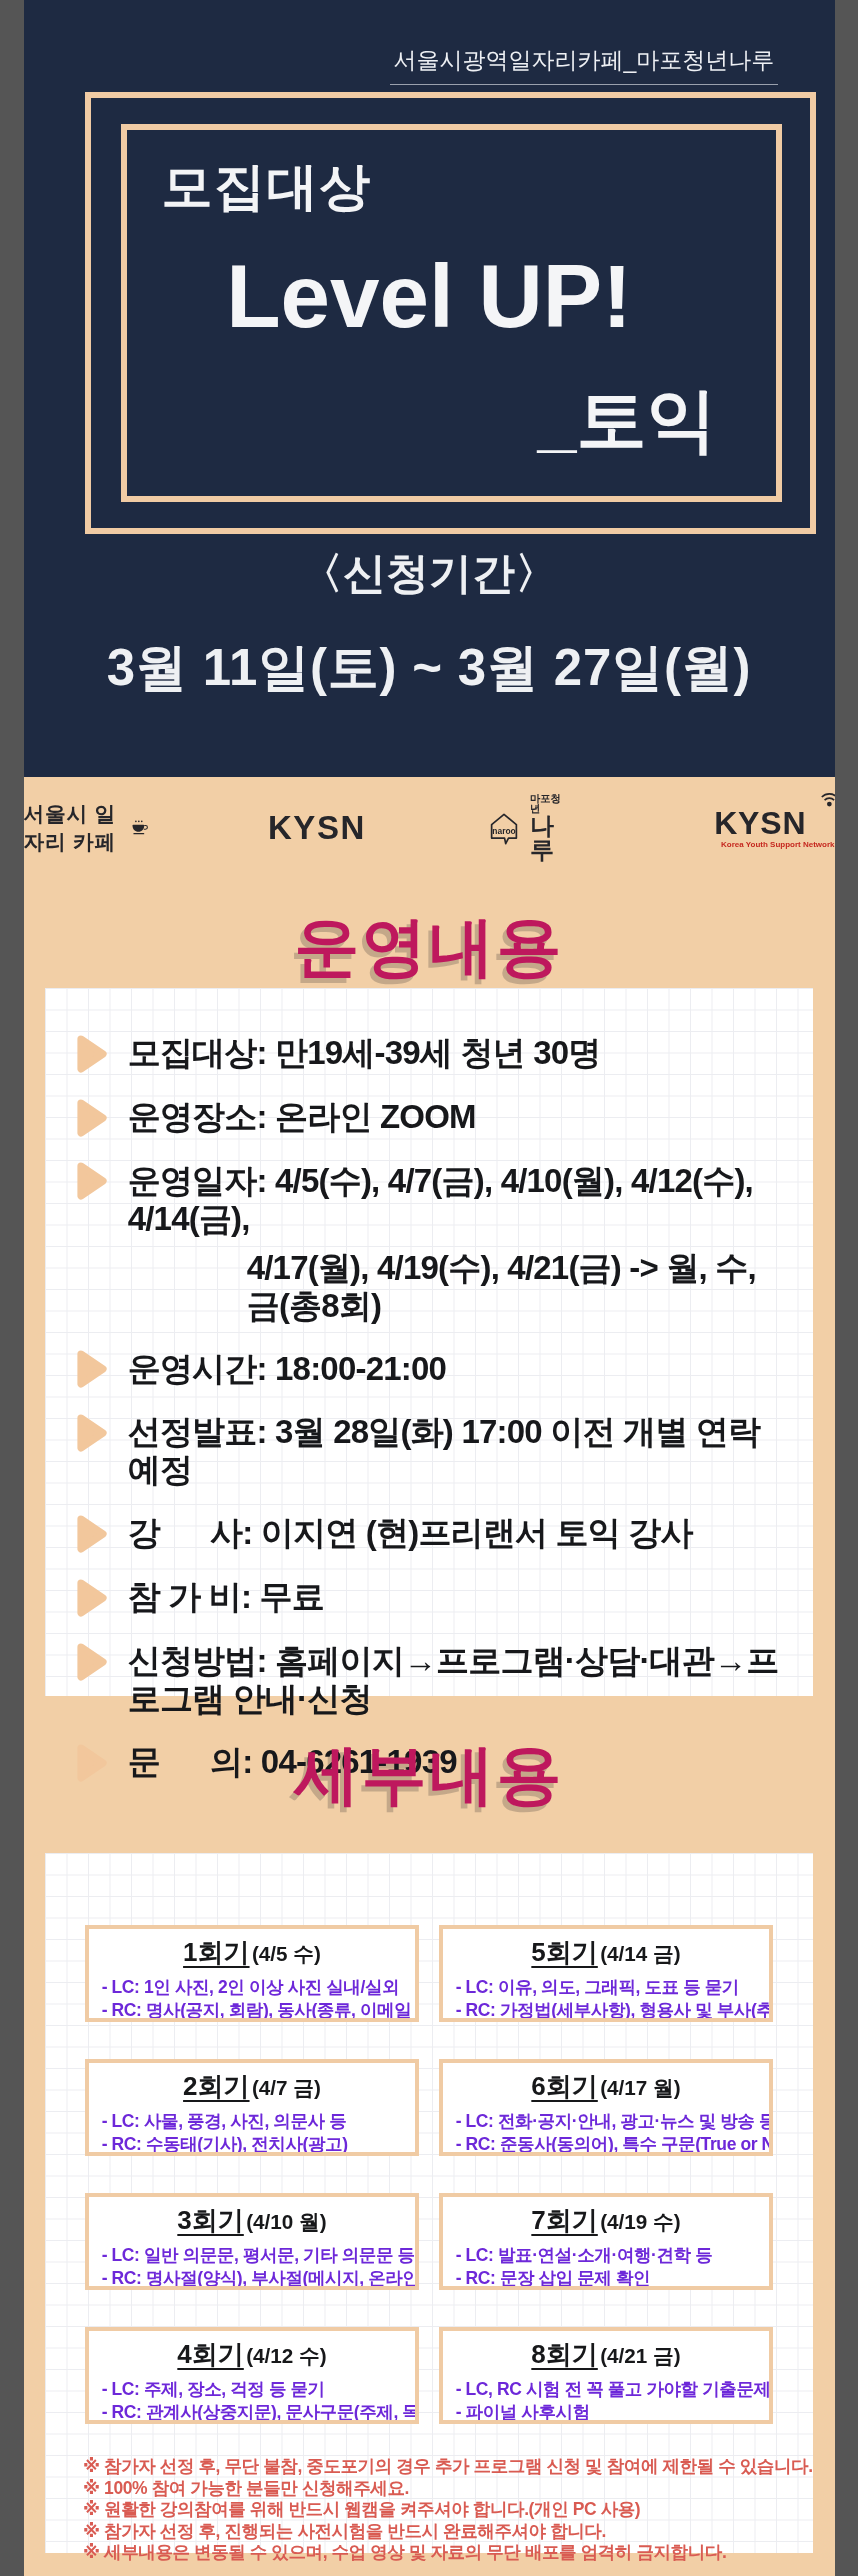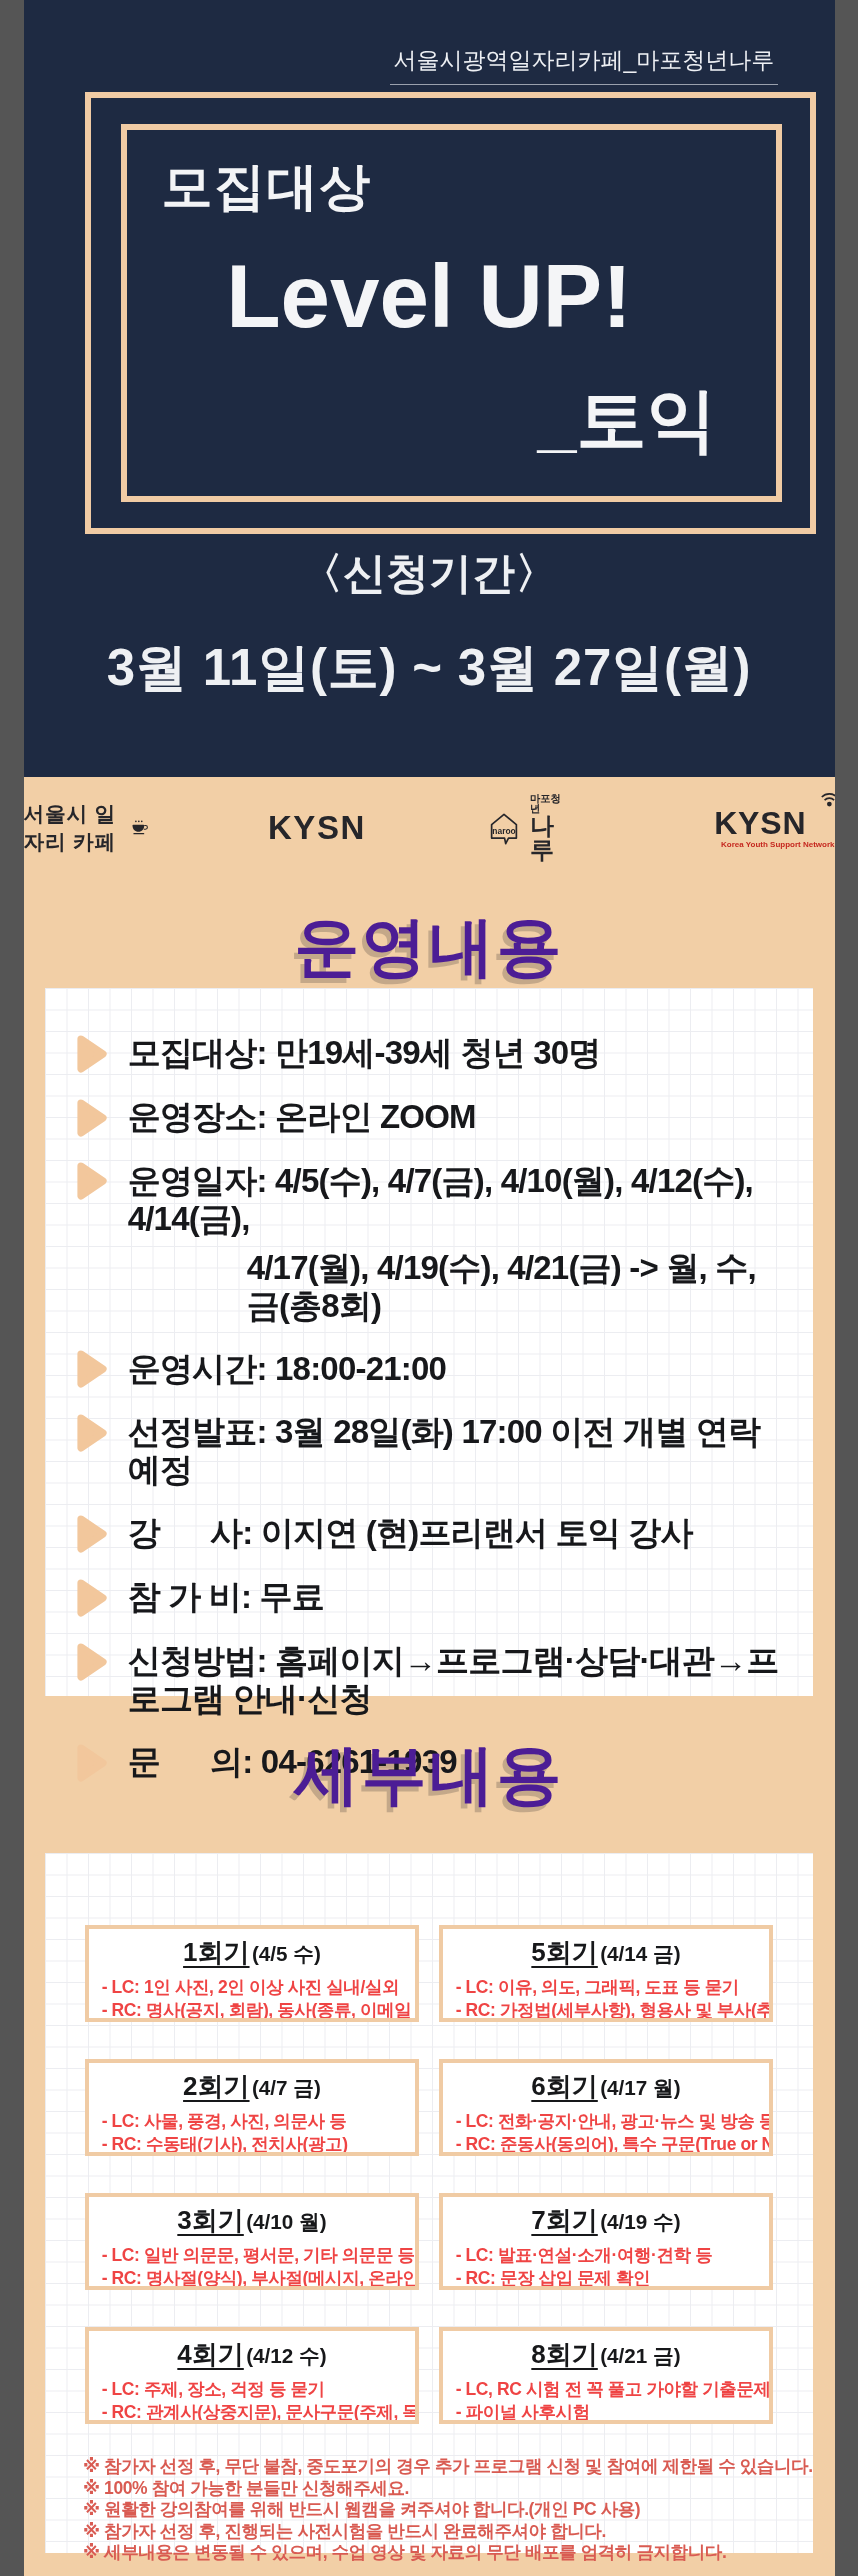--- a/index.html
+++ b/index.html
@@ -33,21 +33,21 @@
   .logo{display:flex;align-items:center;gap:8px;}
   .cafe-text{font-size:20.7px;font-weight:800;letter-spacing:0.8px;}
   .mapo-text{font-size:33px;font-weight:900;letter-spacing:1.6px;}
   .naroo-col{display:flex;flex-direction:column;line-height:1;}
   .naroo-small{font-size:10.3px;font-weight:600;}
   .naroo-big{font-size:24px;font-weight:900;}
   .kysn-col{display:flex;flex-direction:column;align-items:center;line-height:1;position:relative;}
   .kysn-text{font-size:32px;font-weight:900;letter-spacing:0.8px;}
   .kysn-sub{font-size:8px;font-weight:700;color:#c5281f;margin-top:2.4px;white-space:nowrap;padding-left:35px;}
   .kysn-antenna{position:absolute;top:-17.5px;right:-4.8px;}
-  .section-title{margin:0;text-align:center;font-size:65px;font-weight:900;color:#4c1d95;
+  .section-title{margin:0;text-align:center;font-size:65px;font-weight:900;color:#be185d;
     letter-spacing:2.4px;text-shadow:-4px 4.8px 0 rgba(30,30,35,.22);font-family:Liberation Serif, serif;}
   .band1 .section-title{margin-top:33px;}
   
   .paper{
     margin:0 21.5px;background-color:#ffffff;
     background-image:linear-gradient(#ecedf1 0.8px,transparent 0.8px),
                      linear-gradient(90deg,#ecedf1 0.8px,transparent 0.8px);
     background-size:21.5px 21.5px;box-sizing:border-box;
   }
   .card1{height:708px;padding:46px 24px 0 32px;}
@@ -58,21 +58,21 @@
   .op-indent{margin-left:119px;margin-top:11px;}
   
   .card2{height:700px;padding:72px 0 0 0;}
   .session-grid{display:grid;grid-template-columns:334px 334px;justify-content:space-between;
     row-gap:37px;padding:0 40px;}
   .s-card{box-sizing:border-box;height:97px;border:4.8px solid #f0cba4;background:#fff;
     padding:6.4px 12.7px 0 12.7px;overflow:hidden;}
   .s-title{text-align:center;font-size:26px;font-weight:800;color:#17181a;margin-bottom:5.6px;white-space:nowrap;}
   .s-num{text-decoration:underline;text-decoration-thickness:2.4px;text-underline-offset:4.8px;}
   .s-date{font-size:20.7px;margin-left:2.4px;}
-  .s-line{font-size:17.5px;font-weight:700;color:#ef4444;line-height:23px;white-space:nowrap;letter-spacing:-0.4px;}
+  .s-line{font-size:17.5px;font-weight:700;color:#6d28d9;line-height:23px;white-space:nowrap;letter-spacing:-0.4px;}
   .notes{padding:32px 0 0 38px;}
   .note{font-size:17.5px;line-height:21.5px;font-weight:700;color:#d95b52;white-space:nowrap;letter-spacing:-0.4px;}
   .footer-strip{height:24px;}
 </style>
 </head>
 <body>
 
 <div class="poster">
 
   <section class="hero">

